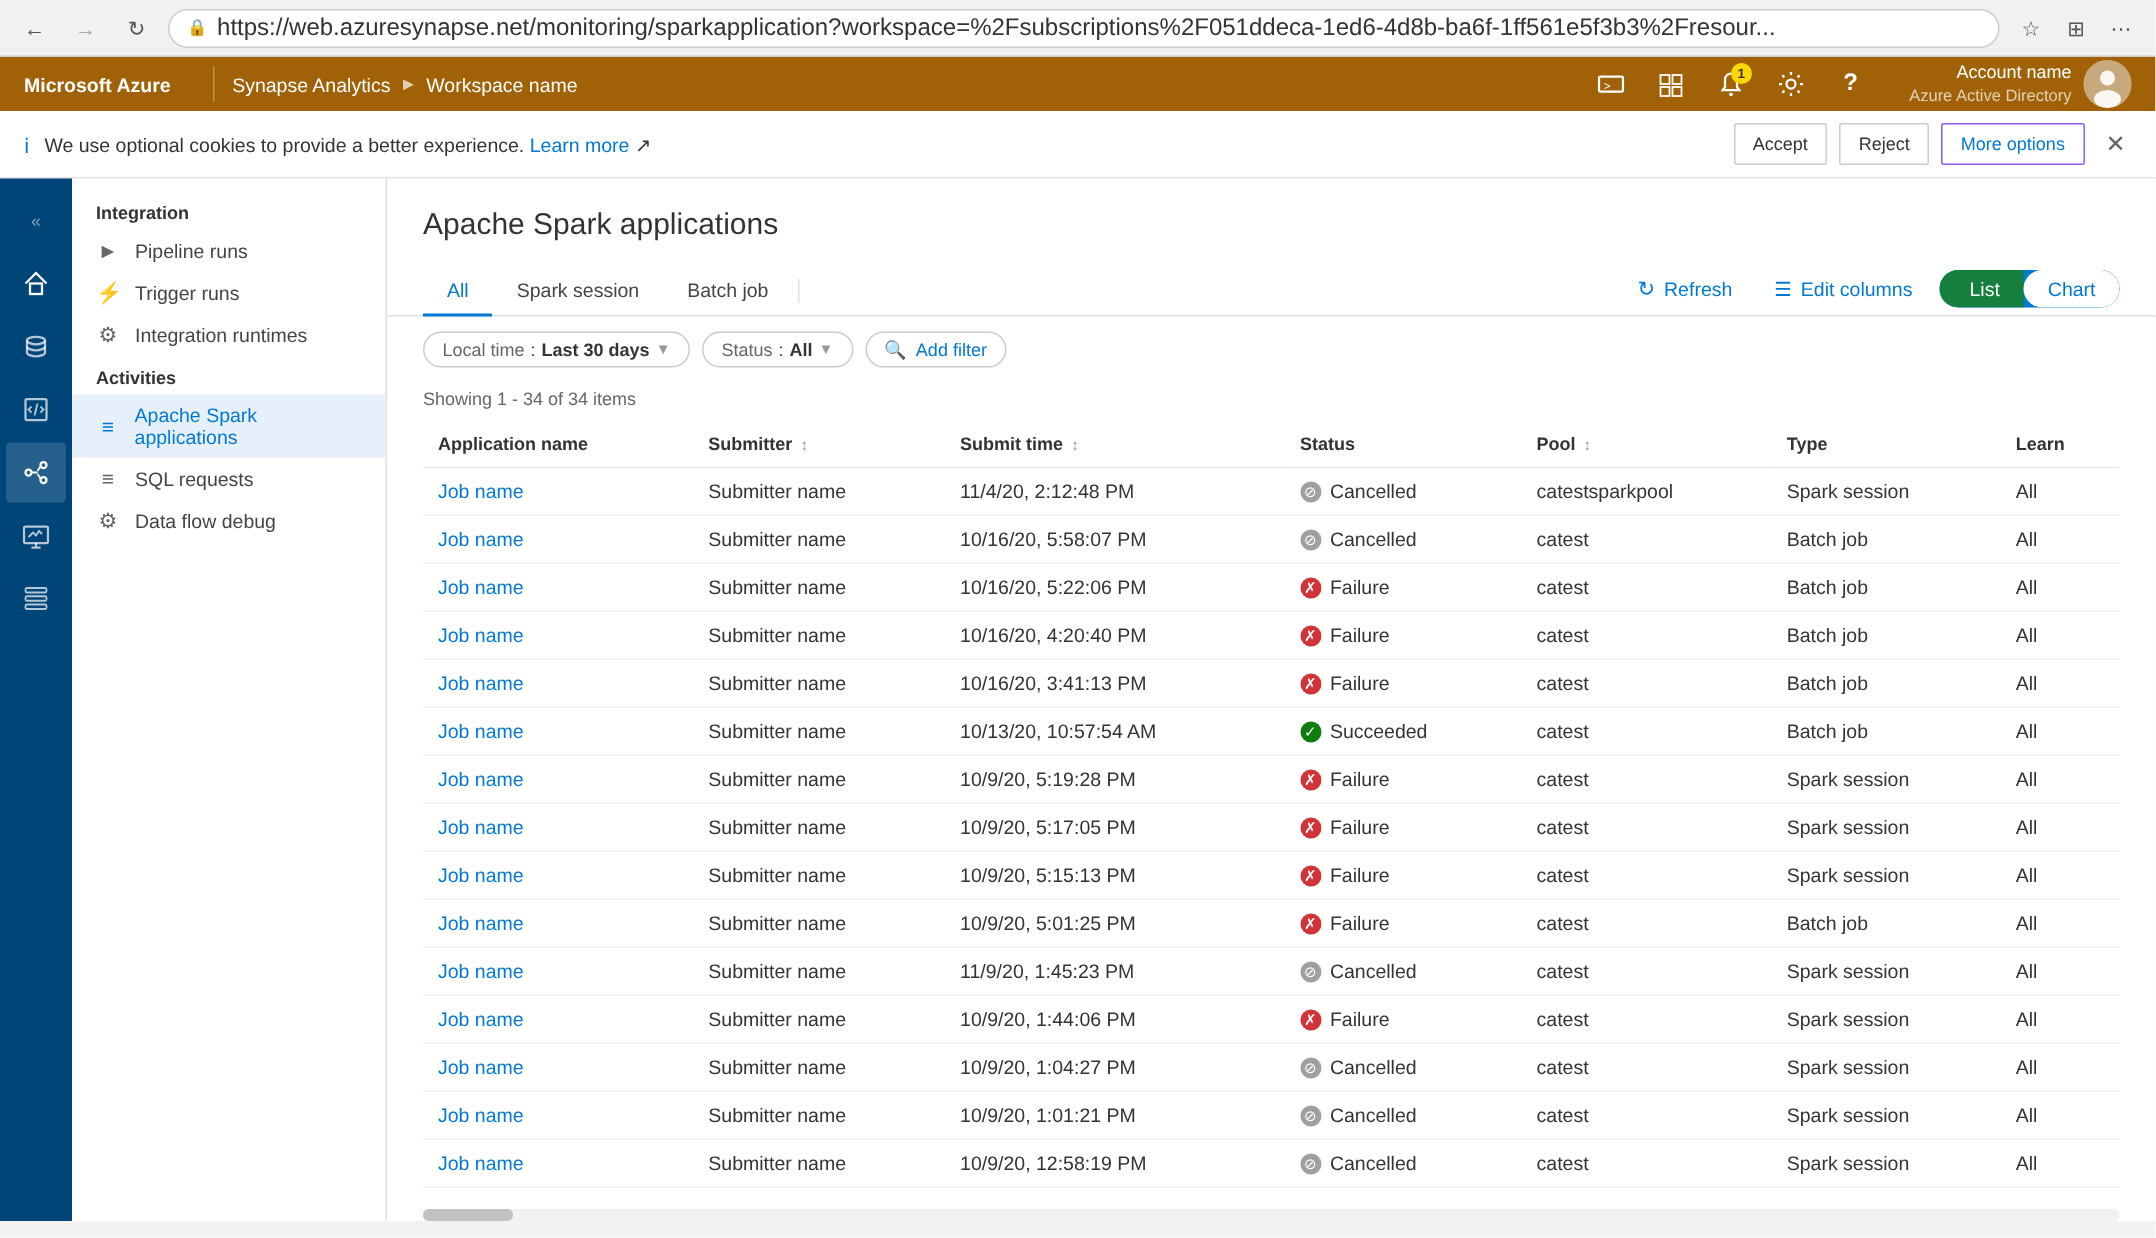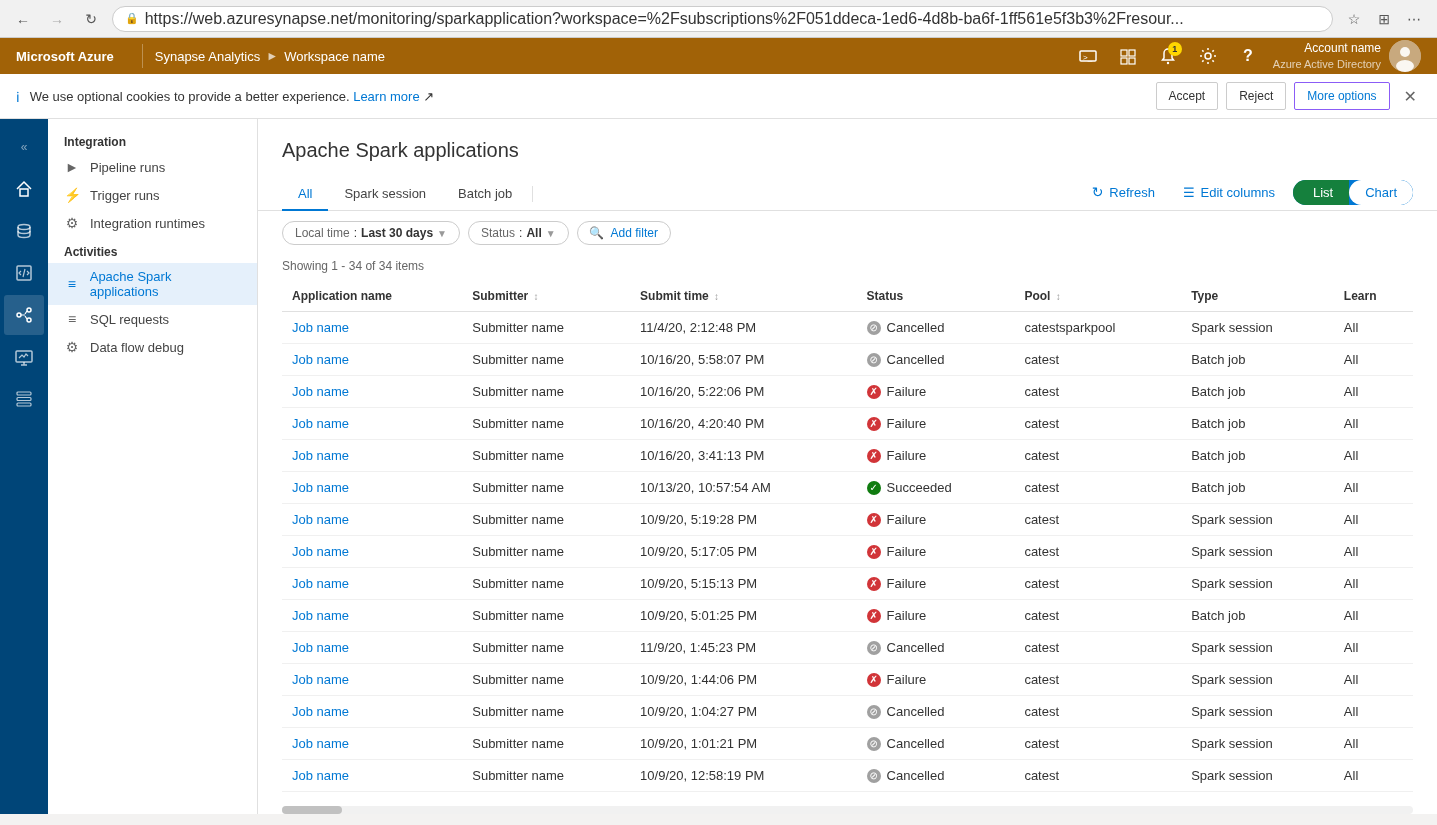--- a/index.html
+++ b/index.html
@@ -64,21 +64,21 @@
       width: 36px; height: 36px; border: none; background: transparent;
       cursor: pointer; display: flex; align-items: center; justify-content: center;
       color: white; border-radius: 3px; position: relative;
     }
     .badge {
       position: absolute; top: 4px; right: 4px;
       width: 14px; height: 14px; background: #ffd700; border-radius: 50%;
       font-size: 9px; font-weight: bold; color: #333;
       display: flex; align-items: center; justify-content: center;
     }
-    .account-info { display: flex; align-items: center; gap: 8px; color: white; margin-left: 3px; }
+    .account-info { display: flex; align-items: center; gap: 8px; color: white; margin-left: 17px; }
     .account-name { font-size: 12px; text-align: right; line-height: 1.3; }
     .account-name div:last-child { font-size: 11px; color: rgba(255,255,255,0.7); }
     .avatar {
       width: 32px; height: 32px; border-radius: 50%; background: #c8a97e;
       display: flex; align-items: center; justify-content: center; font-size: 14px; overflow: hidden;
     }
 
     
     .cookie-banner {
       background: white;

